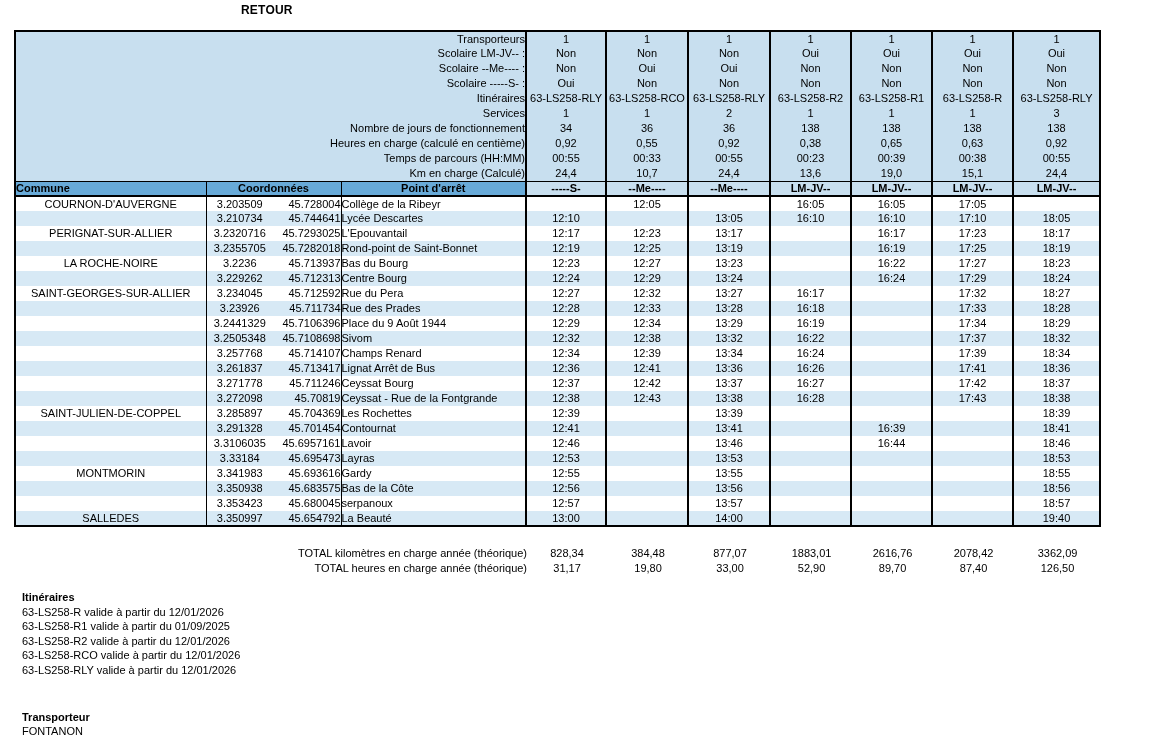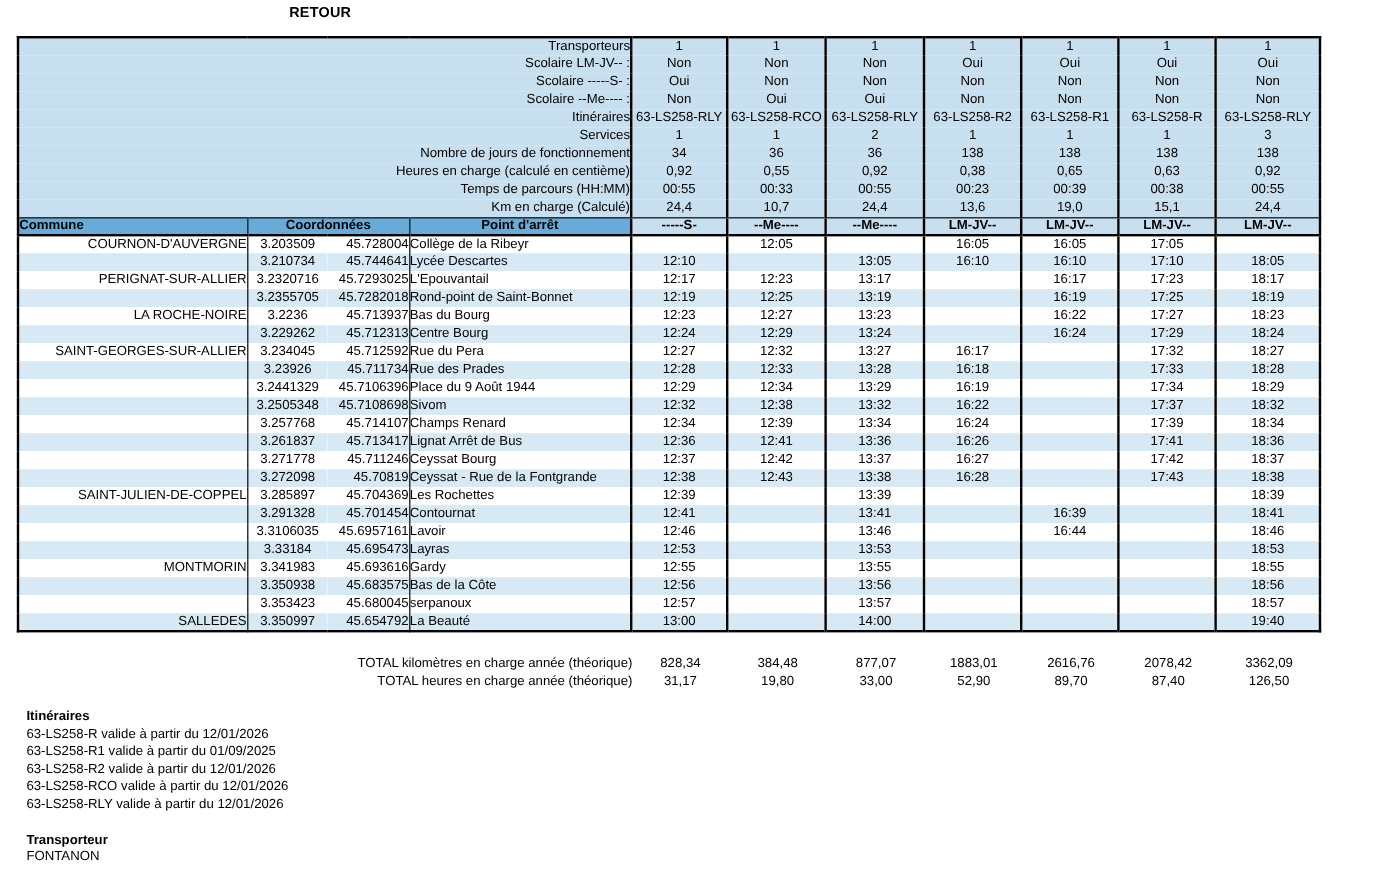--- a/index.html
+++ b/index.html
@@ -49,40 +49,40 @@
     border-top:1px solid var(--border);
     border-bottom:2px solid var(--border);
     font-weight:bold;
   }
   .ch-commune{background:var(--header-medium);text-align:left;padding-left:3px;}
   .ch-coord{background:var(--header-medium);text-align:center;border-left:1px solid var(--border);}
   .ch-stop{background:var(--header-medium);text-align:center;padding-left:3px;border-left:1px solid var(--border);}
   .ch-day{background:var(--header-light);text-align:center;border-left:2px solid var(--border);}
   
   tr.drow:nth-child(even) td{background:var(--stripe);}
-  .c-commune{text-align:right;padding-left:3px;margin-left:32px;}
+  .c-commune{text-align:center;padding-left:3px;margin-left:32px;}
   .c-lon{text-align:center;border-left:1px solid var(--border);}
   .c-lat{text-align:right;}
   .c-stop{text-align:left;padding-left:3px;border-left:1px solid var(--border);}
   .c-time{text-align:center;border-left:2px solid var(--border);}
   
   .totals-tbl{
     position:absolute;left:14px;top:546px;
     border-collapse:separate;border-spacing:0;
     border-left:2px solid transparent;border-right:2px solid transparent;
   }
   .t-label{text-align:right;font-weight:bold;padding-right:4px;}
   .t-val{text-align:center;}
   
   .footer{
     position:absolute;left:22px;top:590px;
     line-height:14.6px;
   }
   .f-title{font-weight:bold;}
-  .f-block2{margin-top:15px;}
+  .f-block2{margin-top:32px;}
 </style>
 </head>
 <body>
 
 <div class="page">
 
   <div class="title">RETOUR</div>
 
   <table class="tbl main-tbl">
     <colgroup>
@@ -113,34 +113,34 @@
           <td class="hlabel" colspan="4">Scolaire LM-JV-- :</td>
           <td class="hval">Non</td>
           <td class="hval">Non</td>
           <td class="hval">Non</td>
           <td class="hval bold">Oui</td>
           <td class="hval bold">Oui</td>
           <td class="hval bold">Oui</td>
           <td class="hval bold">Oui</td>
         </tr>
         <tr>
+          <td class="hlabel" colspan="4">Scolaire --Me---- :</td>
+          <td class="hval">Non</td>
+          <td class="hval bold">Oui</td>
+          <td class="hval bold">Oui</td>
+          <td class="hval">Non</td>
+          <td class="hval">Non</td>
+          <td class="hval">Non</td>
+          <td class="hval">Non</td>
+        </tr>
+        <tr>
           <td class="hlabel" colspan="4">Scolaire -----S- :</td>
           <td class="hval bold">Oui</td>
           <td class="hval">Non</td>
           <td class="hval">Non</td>
-          <td class="hval">Non</td>
-          <td class="hval">Non</td>
-          <td class="hval">Non</td>
-          <td class="hval">Non</td>
-        </tr>
-        <tr>
-          <td class="hlabel" colspan="4">Scolaire --Me---- :</td>
-          <td class="hval">Non</td>
-          <td class="hval bold">Oui</td>
-          <td class="hval bold">Oui</td>
           <td class="hval">Non</td>
           <td class="hval">Non</td>
           <td class="hval">Non</td>
           <td class="hval">Non</td>
         </tr>
         <tr>
           <td class="hlabel" colspan="4">Itinéraires</td>
           <td class="hval bold">63-LS258-RLY</td>
           <td class="hval bold">63-LS258-RCO</td>
           <td class="hval bold">63-LS258-RLY</td>

